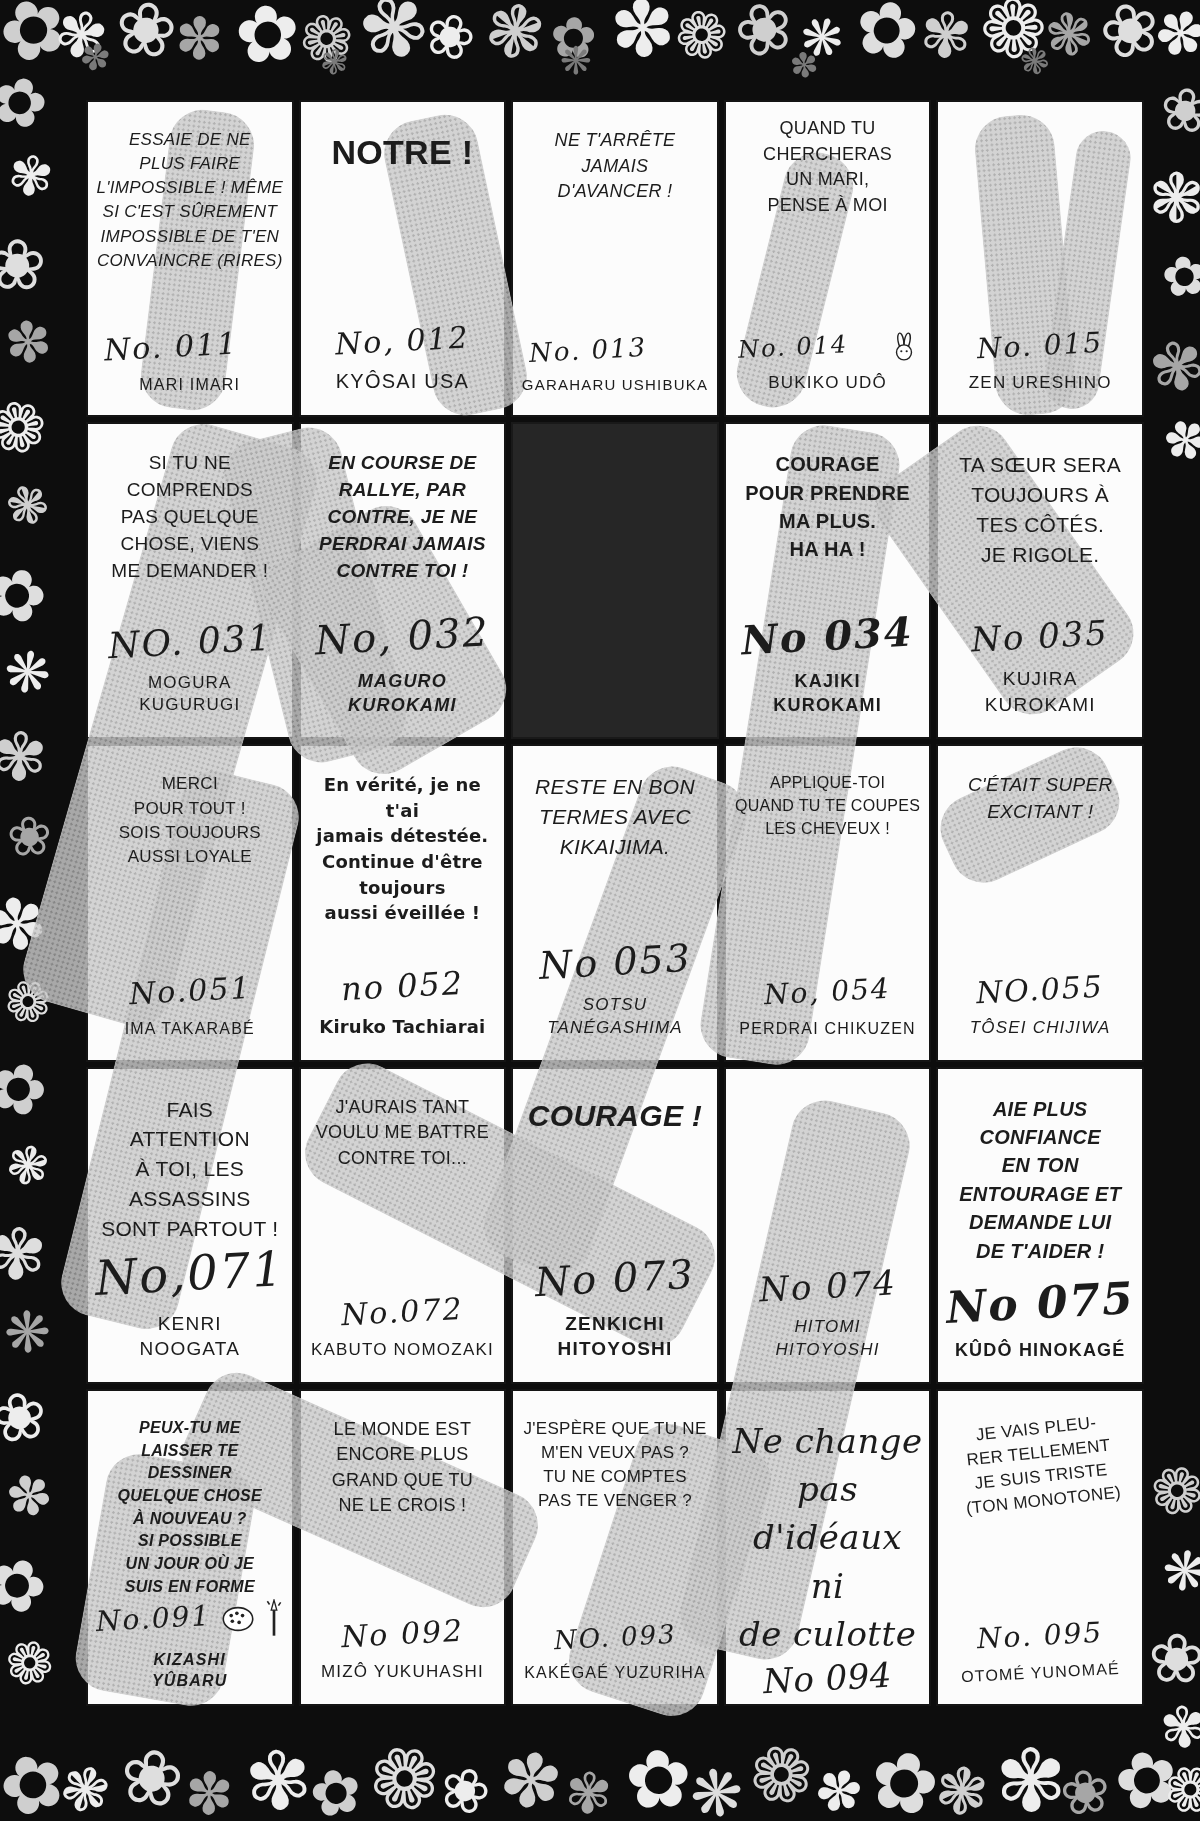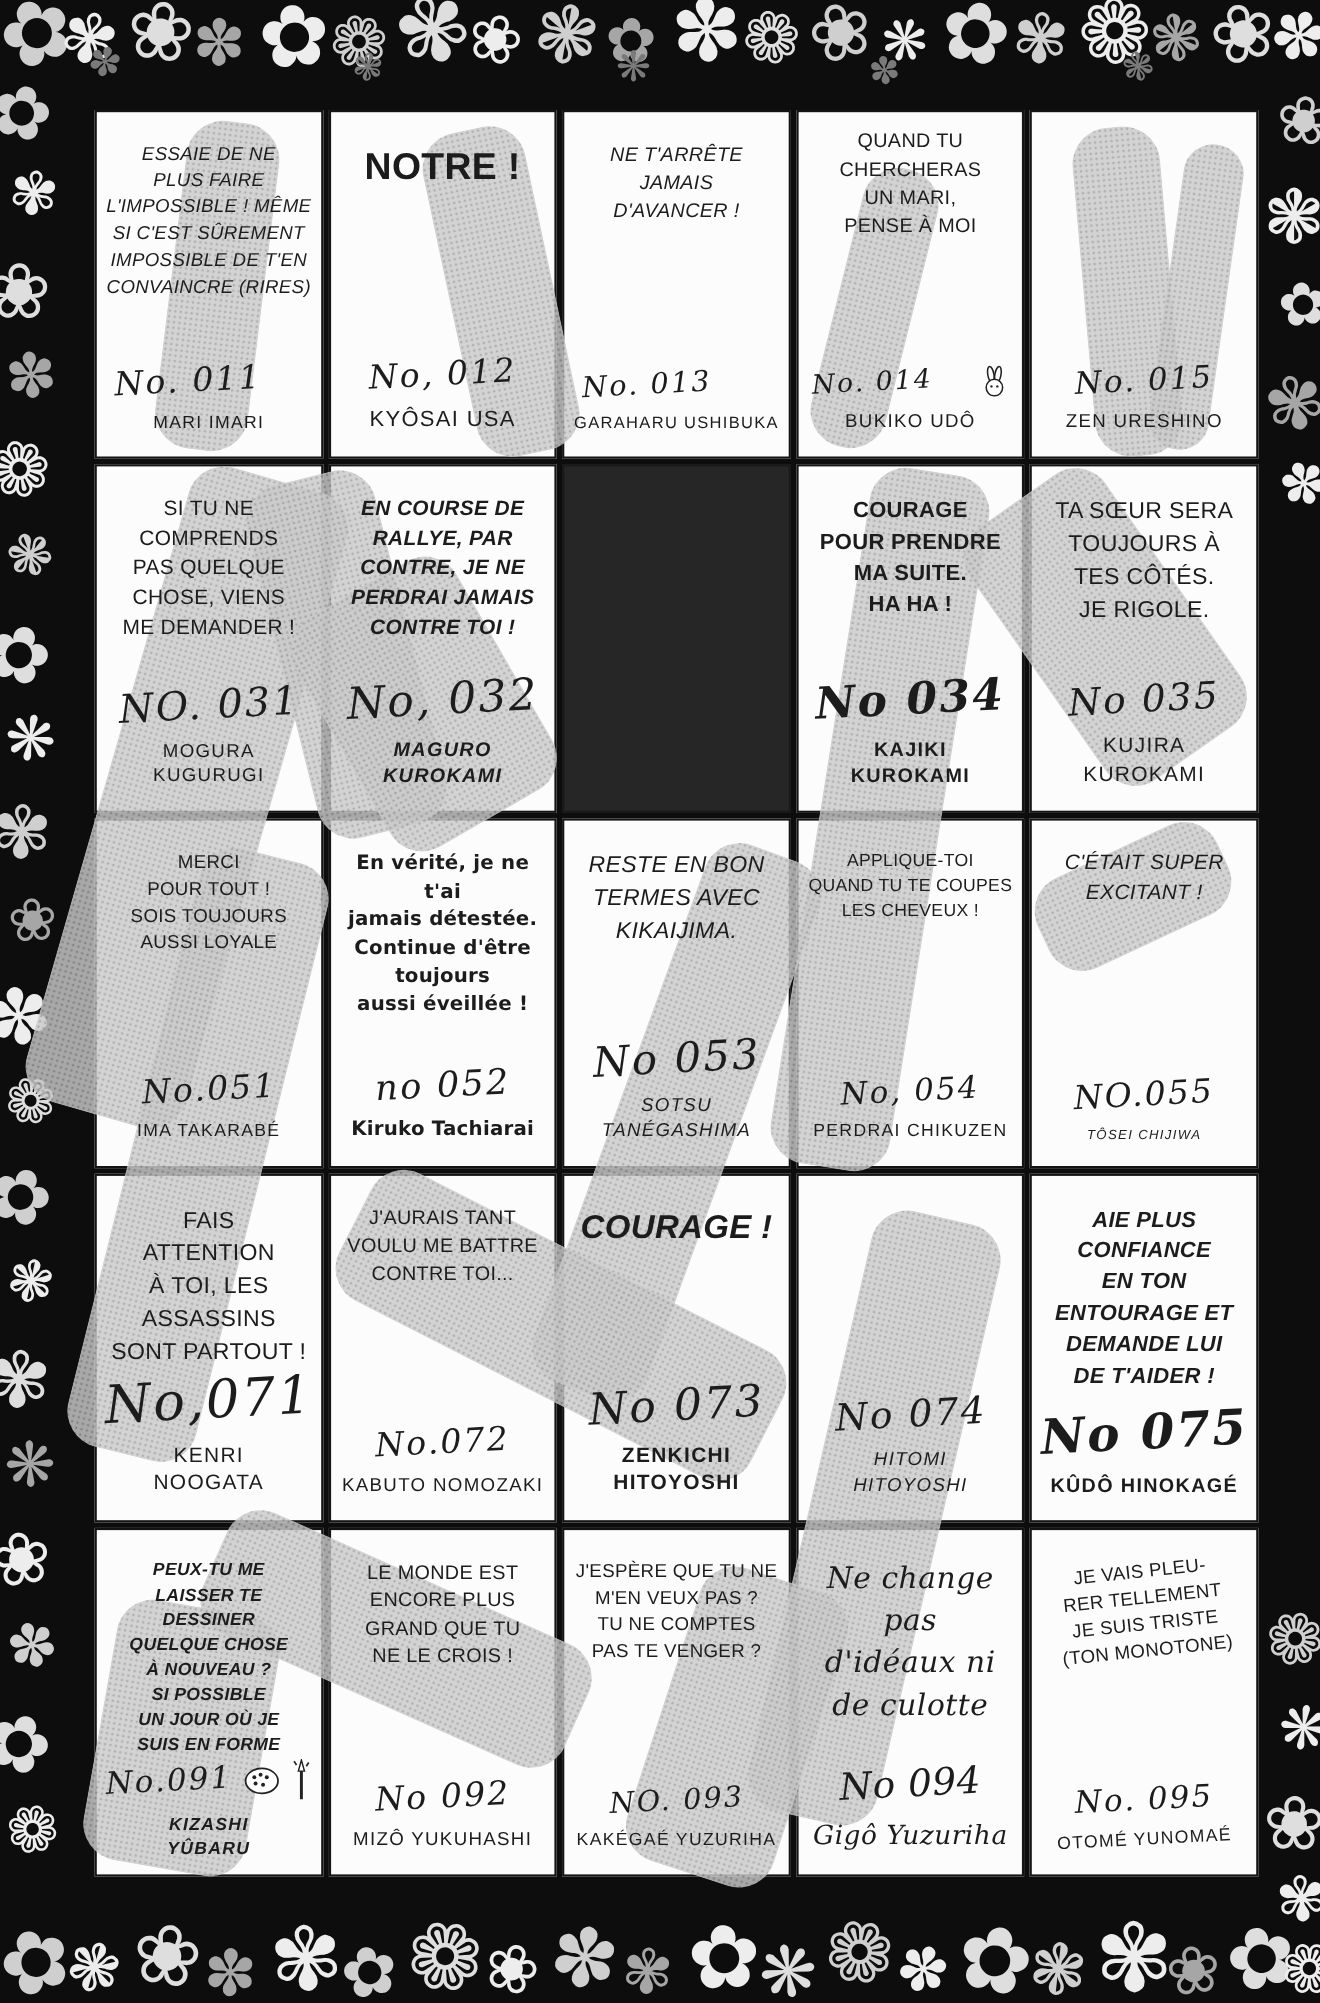--- a/index.html
+++ b/index.html
@@ -215,21 +215,21 @@
         <div class="c-numrow ">
           <span class="c-num " style="font-size: 40px;">No, 032</span>
         </div>
         <div class="c-name s-bi" style="font-size: 18px;">MAGURO
 KUROKAMI</div>
       </div>
       <div class="card card-empty"></div>
       <div class="card">
         <div class="c-msg s-b" style="font-size: 20px;">COURAGE
 POUR PRENDRE
-MA SUITE.
+MA PLUS.
 HA HA !</div>
         <div class="c-numrow ">
           <span class="c-num s-b" style="font-size: 40px;">No 034</span>
         </div>
         <div class="c-name s-b" style="font-size: 18px;">KAJIKI
 KUROKAMI</div>
       </div>
       <div class="card">
         <div class="c-msg s-p" style="font-size: 21px;">TA SŒUR SERA
 TOUJOURS À
@@ -280,21 +280,21 @@
           <span class="c-num " style="font-size: 28px;">No, 054</span>
         </div>
         <div class="c-name s-p" style="font-size: 16px;">PERDRAI CHIKUZEN</div>
       </div>
       <div class="card">
         <div class="c-msg s-i" style="font-size: 19px;">C'ÉTAIT SUPER
 EXCITANT !</div>
         <div class="c-numrow ">
           <span class="c-num " style="font-size: 30px;">NO.055</span>
         </div>
-        <div class="c-name s-i" style="font-size: 12px; text-align: right;">TÔSEI CHIJIWA</div>
+        <div class="c-name s-i" style="font-size: 17px; text-align: right;">TÔSEI CHIJIWA</div>
       </div>
       <div class="card">
         <div class="c-msg s-p" style="font-size: 21px;">FAIS
 ATTENTION
 À TOI, LES
 ASSASSINS
 SONT PARTOUT !</div>
         <div class="c-numrow ">
           <span class="c-num " style="font-size: 48px;">No,071</span>
         </div>
@@ -384,21 +384,21 @@
         <div class="c-msg s-p" style="font-size: 17px;">J'ESPÈRE QUE TU NE
 M'EN VEUX PAS ?
 TU NE COMPTES
 PAS TE VENGER ?</div>
         <div class="c-numrow ">
           <span class="c-num " style="font-size: 26px;">NO. 093</span>
         </div>
         <div class="c-name s-p" style="font-size: 16px;">KAKÉGAÉ YUZURIHA</div>
       </div>
       <div class="card">
-        <div class="c-msg s-scr" style="font-size: 27px;">Ne change pas
+        <div class="c-msg s-scr" style="font-size: 34px;">Ne change pas
 d'idéaux ni
 de culotte</div>
         <div class="c-numrow ">
           <span class="c-num s-scr" style="font-size: 34px;">No 094</span>
         </div>
         <div class="c-name s-scr" style="font-size: 24px;">Gigô Yuzuriha</div>
       </div>
       <div class="card">
         <div class="c-msg s-p" style="font-size: 17px; transform: rotate(-6deg);">JE VAIS PLEU-
 RER TELLEMENT

